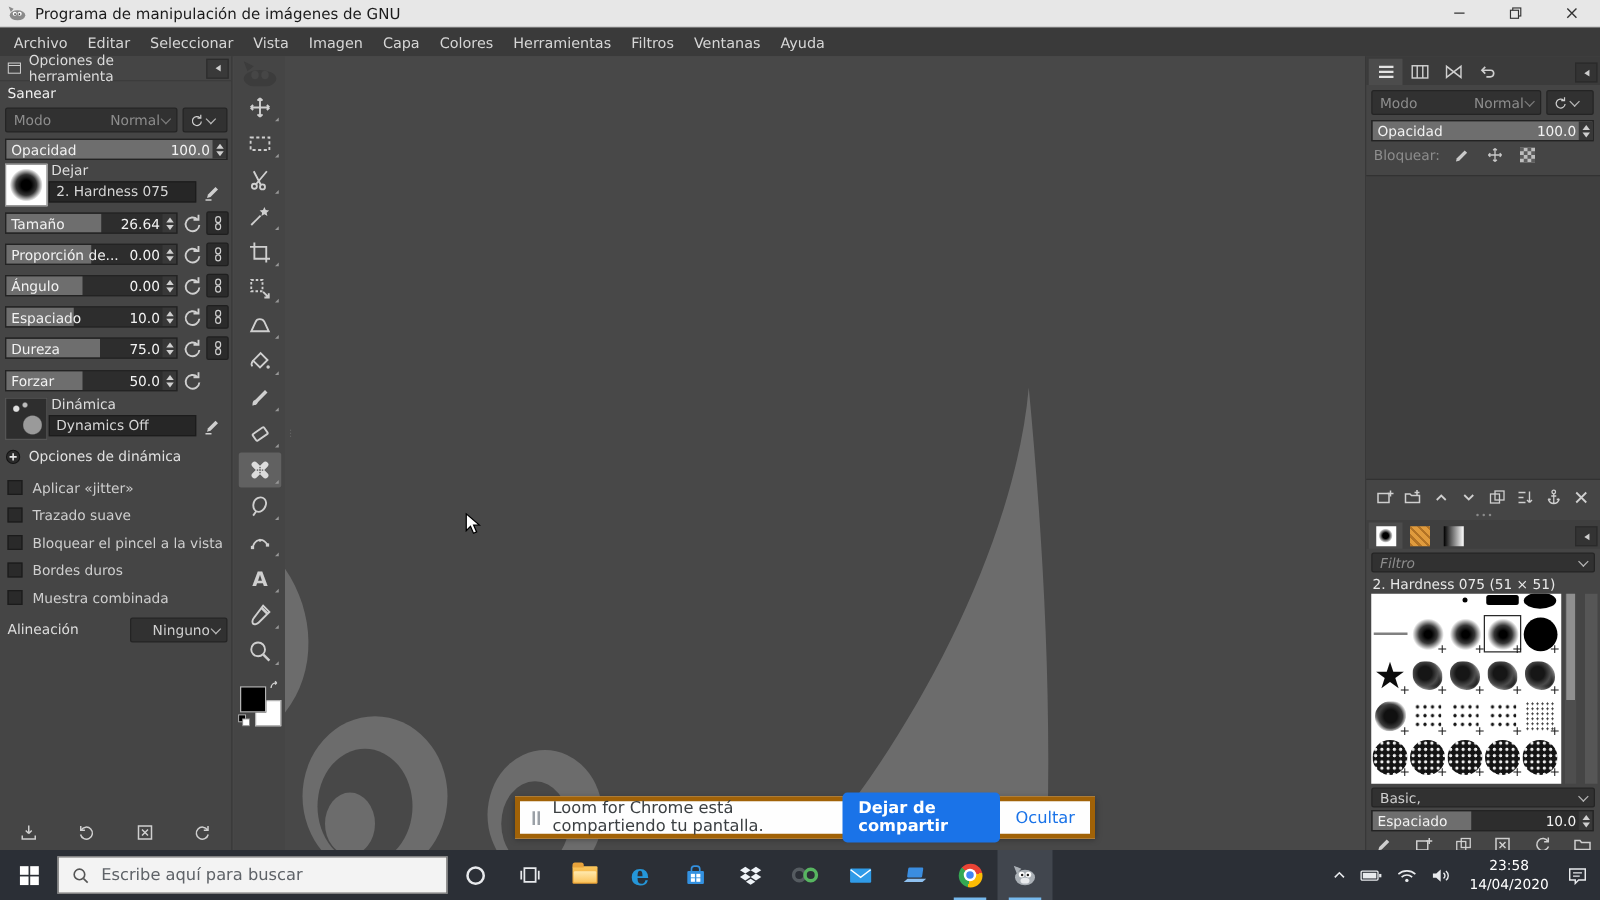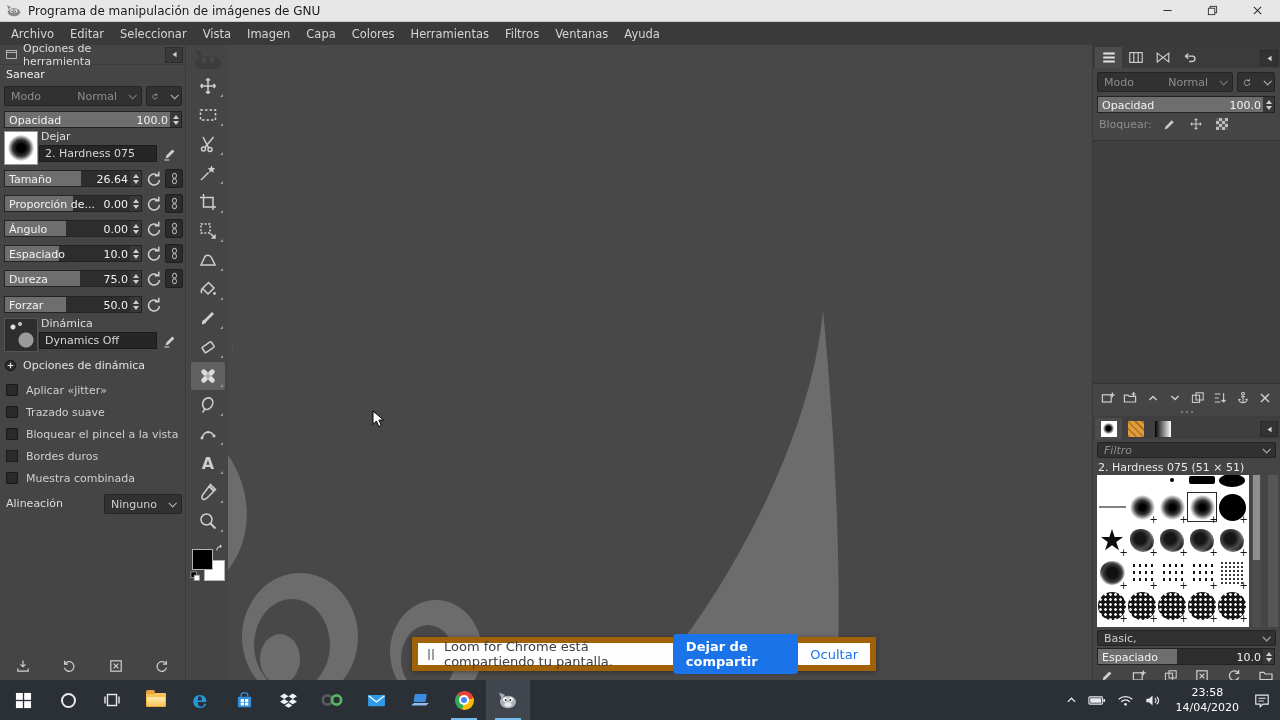--- a/index.html
+++ b/index.html
@@ -11,21 +11,21 @@
   .win-controls{margin-left:auto;display:flex;height:100%}
   .wc{width:45px;display:flex;align-items:center;justify-content:center}
   .wc svg{width:11px;height:11px}
   
   .menubar{position:absolute;top:22px;left:0;right:0;height:23px;background:#3a3a3a;display:flex;align-items:center;padding-left:3px}
   .menu-item{padding:4px 8px;color:#d6d6d6;font-size:11.5px;cursor:default}
   
   .lbl{position:absolute;color:#dedede;font-size:11px;white-space:nowrap}
   .dim{color:#8d8d8d}
   .entry{position:absolute;height:17px;background:#262626;border:1px solid #1c1c1c;color:#d6d6d6;font-size:11px;display:flex;align-items:center;padding:0 5px;white-space:nowrap}
-  .combo{position:absolute;height:20px;background:#313131;border:1px solid #242424;border-radius:2px;display:flex;align-items:center;padding:0 6px;font-size:11px;color:#cfcfcf;gap:12px}
+  .combo{position:absolute;height:20px;background:#313131;border:1px solid #242424;border-radius:2px;display:flex;align-items:center;padding:0 6px;font-size:11px;color:#cfcfcf;gap:1px}
   .combo .cval{margin-left:auto}
   .chev{width:6px;height:6px;border-right:1.5px solid #b5b5b5;border-bottom:1.5px solid #b5b5b5;transform:rotate(45deg) translateY(-1px);flex:none}
   .slider{position:absolute;height:17px;background:#2d2d2d;border:1px solid #232323;overflow:hidden;font-size:11px;color:#f2f2f2}
   .slider .fill{position:absolute;top:0;left:0;bottom:0;background:#6e6e6e}
   .slider span{position:absolute;z-index:1;top:2px}
   .slider .sl-label{left:4px}
   .slider .sl-value{right:13px}
   .slider .spin{position:absolute;right:0;top:0;bottom:0;width:11px;background:#383838;display:flex;flex-direction:column;align-items:center;justify-content:center;gap:2px;z-index:2}
   .spin i{width:0;height:0;border-left:3px solid transparent;border-right:3px solid transparent;display:block}
   .spin .up{border-bottom:4px solid #cfcfcf}
@@ -98,21 +98,21 @@
   .bt-speckle::before{width:24px;height:24px;background:radial-gradient(#383838 .7px,transparent 1.1px);background-size:4px 4px}
   .bt-ball::before{width:28px;height:28px;border-radius:50%;background-image:radial-gradient(#ededed 1.1px,transparent 1.6px);background-size:5px 5px;background-color:#141414}
   .bcell.plus::after{content:"+";position:absolute;right:-1px;bottom:-3px;font-size:10px;color:#141414}
   .bcell.selected{outline:1px solid #2a2a2a;outline-offset:-1px}
   .vscroll{position:absolute;width:9px;background:#4e4e4e}
   .vscroll::before{content:"";position:absolute;top:0;left:1px;right:1px;height:56%;background:#8f8f8f}
   .brush-title{position:absolute;color:#e8e8e8}
   .bbtns{position:absolute;left:4px;right:4px;display:flex;justify-content:space-between}
   .bbtn{width:20px;height:18px;display:flex;align-items:center;justify-content:center}
   
-  .loom-bar{position:absolute;left:412px;top:637px;width:464px;height:34px;background:#fefefe;border:6px solid #a16207;box-shadow:0 1px 5px rgba(0,0,0,.35);display:flex;align-items:center;padding:0 10px;font-size:13px;color:#3c4043}
+  .loom-bar{position:absolute;left:412px;top:637px;width:464px;height:34px;background:#fefefe;border:4px solid #a16207;box-shadow:0 1px 5px rgba(0,0,0,.35);display:flex;align-items:center;padding:0 10px;font-size:13px;color:#3c4043}
   .pause-ic{display:flex;gap:2px;margin-right:10px}
   .pause-ic i{width:2px;height:11px;background:#9aa0a6;display:block}
   .loom-btn{margin-left:auto;color:#fff;border-radius:4px;padding:5px 13px;font-size:13px;font-weight:bold;cursor:pointer}
   .loom-hide{margin-left:12px;margin-right:2px;cursor:pointer}
   
   .taskbar{position:absolute;bottom:0;left:0;width:1280px;height:40px;background:#2b2f36;display:flex;align-items:center}
   .tb-start{width:46px;height:40px;display:flex;align-items:center;justify-content:center}
   .tb-search{width:312px;height:30px;background:#f3f3f3;border:1px solid #6f6f6f;display:flex;align-items:center;gap:9px;padding:0 10px;color:#5f6368;font-size:13px}
   .tb-app{width:44px;height:40px;display:flex;align-items:center;justify-content:center;position:relative}
   .tb-app.running::after{content:"";position:absolute;bottom:0;left:9px;right:9px;height:2px;background:var(--underline,#76b9ed)}
@@ -836,20 +836,29 @@
     <div class="tb-start">
       <svg viewBox="0 0 18 18" style="width:17px;height:17px">
           <g fill="#fff">
             <rect x="1" y="1" width="7.3" height="7.3"></rect>
             <rect x="9.7" y="1" width="7.3" height="7.3"></rect>
             <rect x="1" y="9.7" width="7.3" height="7.3"></rect>
             <rect x="9.7" y="9.7" width="7.3" height="7.3"></rect>
           </g>
         </svg>
     </div>
+    <div class="tb-search">
+      <span style="display:flex">
+          <svg viewBox="0 0 16 16" style="width:15px;height:15px">
+            <circle cx="7" cy="7" r="4.5" fill="none" stroke="#555" stroke-width="1.4"></circle>
+            <path d="M10.5 10.5 14 14" stroke="#555" stroke-width="1.4"></path>
+          </svg>
+        </span>
+      <span>Escribe aquí para buscar</span>
+    </div>
     <div id="tb-apps" style="display:flex;height:40px">
         <div class="tb-app">
           <div style="width:15px;height:15px;border:2px solid #e8eaed;border-radius:50%"></div>
         </div>
         <div class="tb-app">
           <svg viewBox="0 0 20 20" style="width:20px;height:20px">
             <rect x="5.5" y="4.5" width="9" height="11" fill="none" stroke="#e8eaed" stroke-width="1.4"></rect>
             <path d="M3 6.5v7M17 6.5v7" stroke="#e8eaed" stroke-width="1.4"></path>
           </svg>
         </div>

